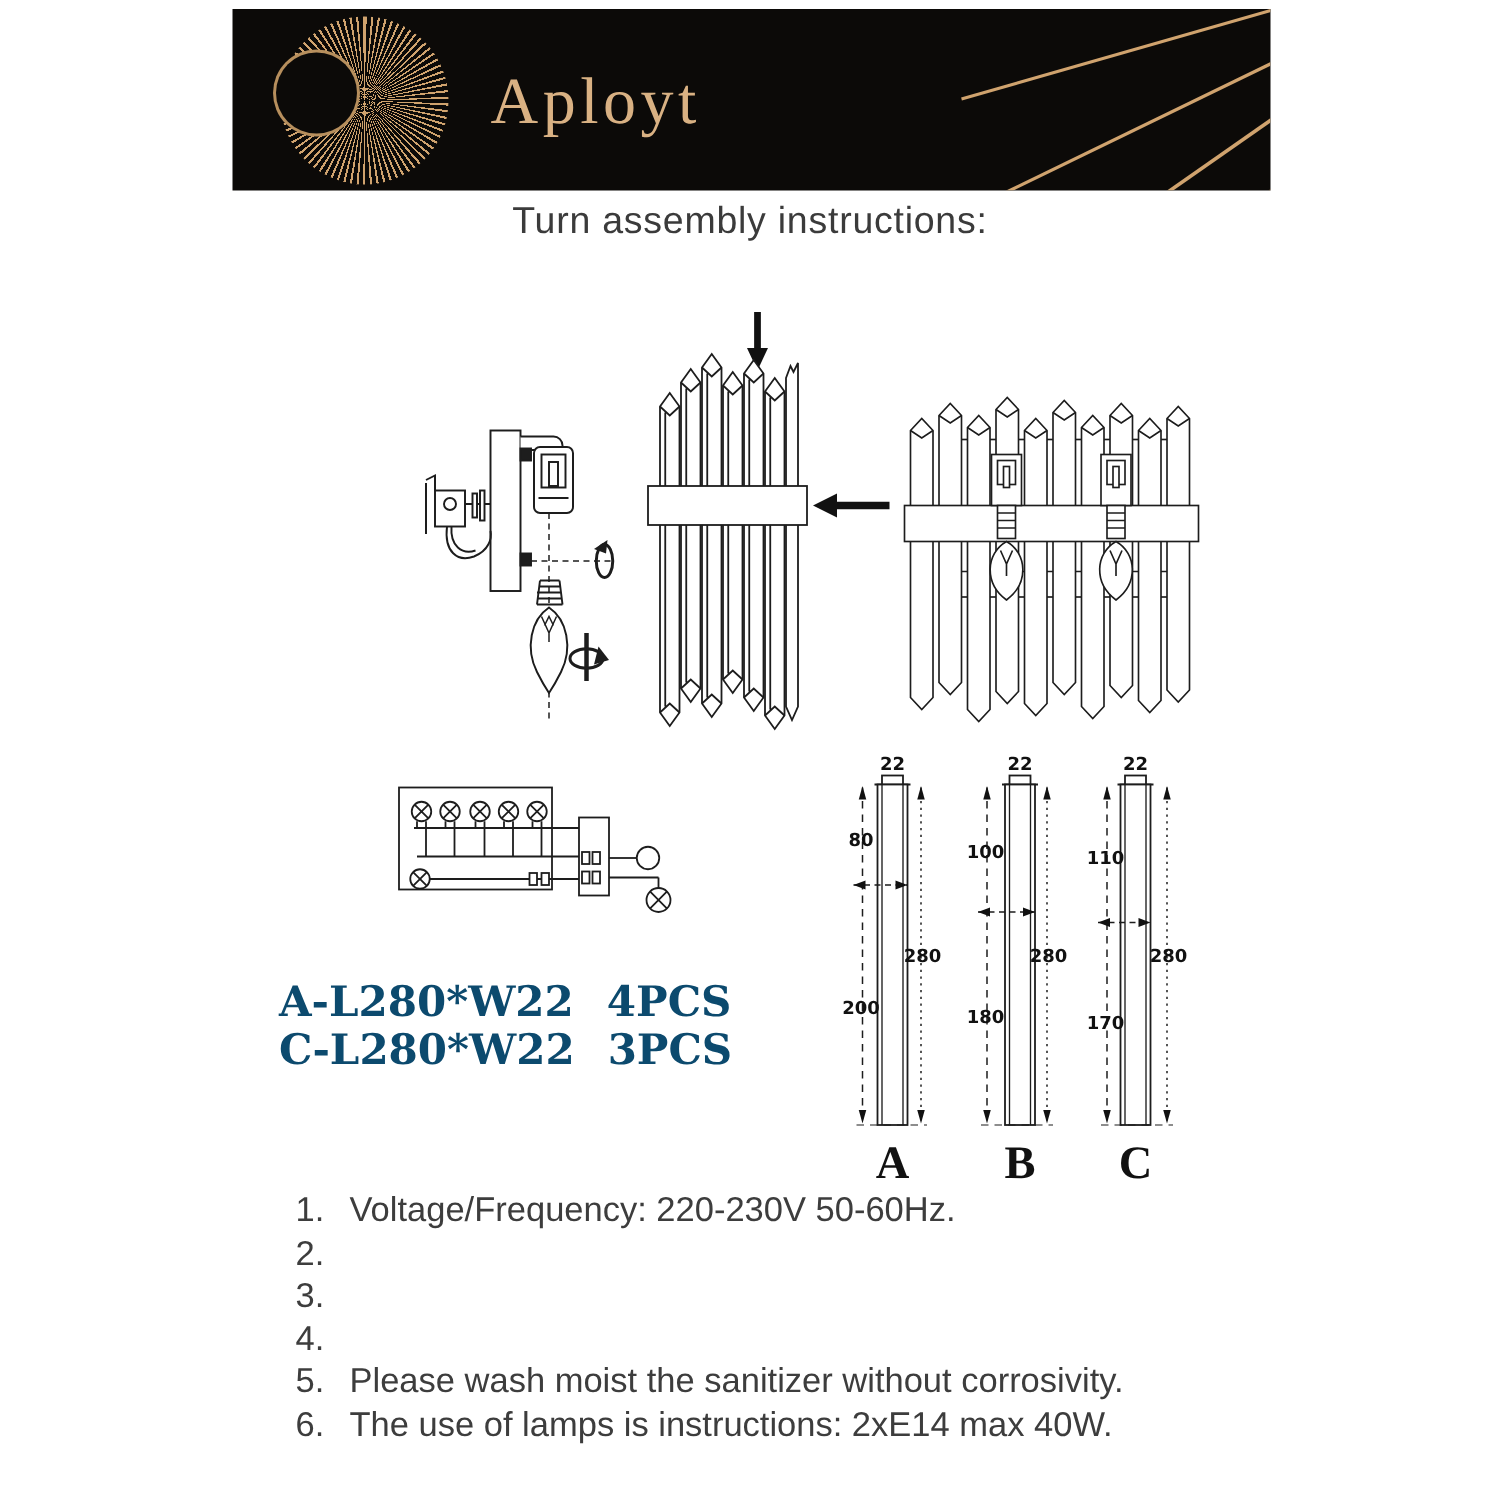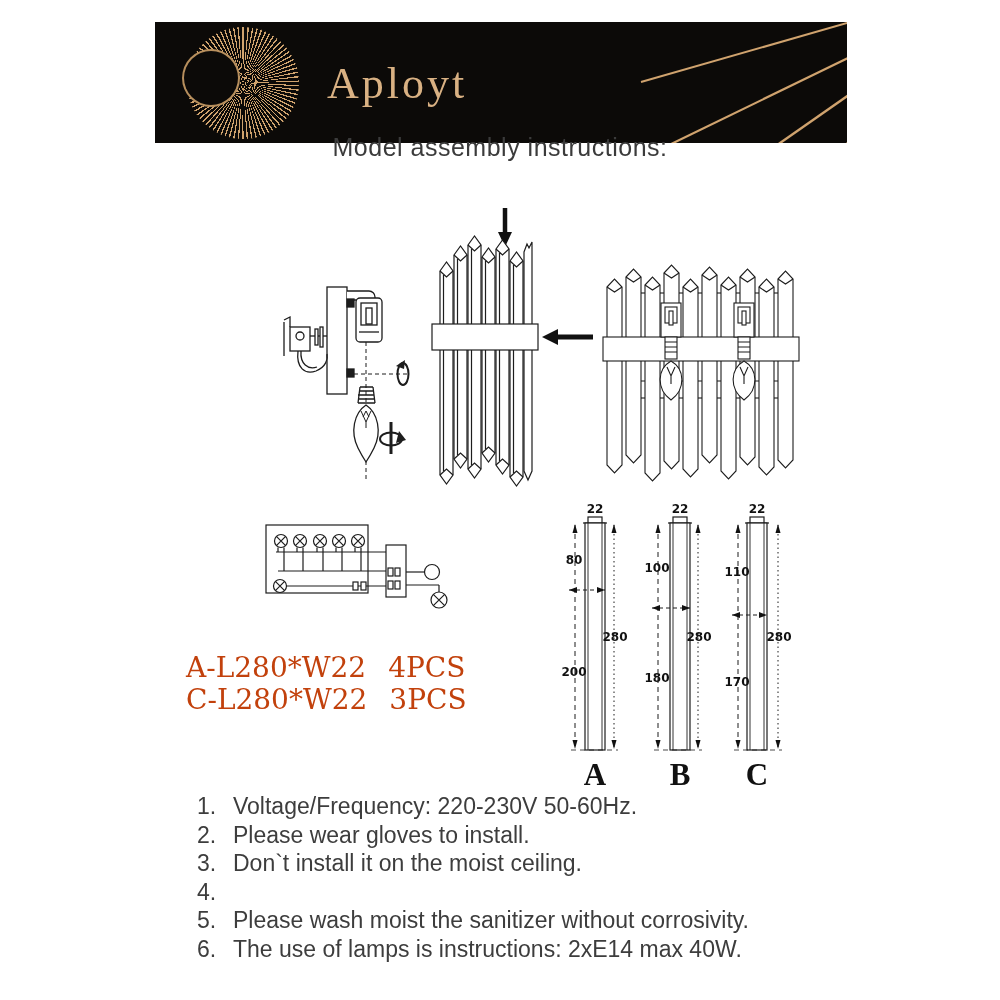--- a/index.html
+++ b/index.html
@@ -1,40 +1,40 @@
 <!DOCTYPE html>
 <html><head>
 <meta charset="utf-8">
 <style>
   html,body{margin:0;padding:0;background:#ffffff;}
   .page{position:relative;width:1000px;height:1000px;background:#ffffff;
         font-family:"Liberation Sans",sans-serif;overflow:hidden;}
 
   
-  .banner{position:absolute;left:155px;top:22px;width:692px;height:121px;
+  .banner{position:absolute;left:155px;top:6px;width:692px;height:121px;
           background:#0c0a08;overflow:hidden;}
   .banner svg{position:absolute;left:0;top:0;}
   .sunburst{position:absolute;left:32px;top:5px;width:112px;height:112px;border-radius:50%;
             background:repeating-conic-gradient(from 0deg,#d0a36e 0deg 1.5deg,#0c0a08 1.5deg 4.6deg);}
   .sunburst-core{position:absolute;left:29px;top:29px;width:54px;height:54px;border-radius:50%;
             background:#0c0a08;box-shadow:0 0 0 2px #b78f5d;}
   .logo-text{position:absolute;left:172px;top:36px;font-size:44px;letter-spacing:3px;
             color:#d9b183;font-family:"Liberation Serif",serif;font-weight:400;}
 
   
   .title{position:absolute;left:150px;top:132px;width:700px;text-align:center;
          color:#3b3b3b;font-size:25px;line-height:30px;letter-spacing:.5px;}
 
   
   .drawing{position:absolute;}
   .drawing path,.drawing rect,.drawing circle,.drawing ellipse,.drawing line{vector-effect:none;}
 
   
-  .parts{position:absolute;left:186px;top:652px;color:#c2410c;
-         font-family:"DejaVu Serif","Liberation Serif",serif;font-weight:normal;
+  .parts{position:absolute;left:186px;top:652px;color:#0c4a6e;
+         font-family:"DejaVu Serif","Liberation Serif",serif;font-weight:bold;
          font-size:28px;line-height:32px;white-space:nowrap;}
   .parts .qty{margin-left:22px;}
 
   
   .instructions{position:absolute;left:197px;top:792px;color:#3d3d3d;
                 font-size:23px;line-height:28.5px;}
   .instructions .row{display:flex;}
   .instructions .num{width:36px;flex:0 0 36px;}
 
   text{font-family:"DejaVu Sans","Liberation Sans",sans-serif;}
@@ -62,21 +62,21 @@
         <line x1="870" y1="-50" x2="760" y2="335" stroke-width="3.4"></line>
         <line x1="870" y1="-50" x2="794" y2="343" stroke-width="3.6"></line>
         <line x1="870" y1="-50" x2="821" y2="347" stroke-width="3.8"></line>
         <line x1="870" y1="-50" x2="842" y2="349" stroke-width="4"></line>
         <line x1="870" y1="-50" x2="859" y2="350" stroke-width="4"></line>
       </g>
     </svg>
   </div>
 
   <div class="title">
-    <div>Model assembly instructions:</div>
+    <div>Turn assembly instructions:</div>
   </div>
 
   <svg class="drawing" style="left:270px;top:270px" width="160" height="215" viewBox="0 0 160 215">
     <g stroke="#1d1d1d" fill="none" stroke-width="1.3">
       <rect x="57" y="17" width="20" height="107" fill="#fff"></rect>
       <path d="M77 21 H99 a6 6 0 0 1 6 6 v3 H77" fill="#fff"></path>
       <rect x="86" y="28" width="26" height="44" rx="4" fill="#fff"></rect>
       <rect x="91" y="33" width="16" height="22"></rect>
       <rect x="96" y="38" width="6" height="16"></rect>
       <path d="M89 62 H109"></path>
@@ -317,25 +317,23 @@
     </g>
   </svg>
 
   <div class="instructions">
     <div class="row">
       <span class="num">1.</span>
       <span>Voltage/Frequency: 220-230V 50-60Hz.</span>
     </div>
     <div class="row">
       <span class="num">2.</span>
-      <span>Please wear gloves to install.</span>
     </div>
     <div class="row">
       <span class="num">3.</span>
-      <span>Don`t install it on the moist ceiling.</span>
     </div>
     <div class="row">
       <span class="num">4.</span>
     </div>
     <div class="row">
       <span class="num">5.</span>
       <span>Please wash moist the sanitizer without corrosivity.</span>
     </div>
     <div class="row">
       <span class="num">6.</span>

